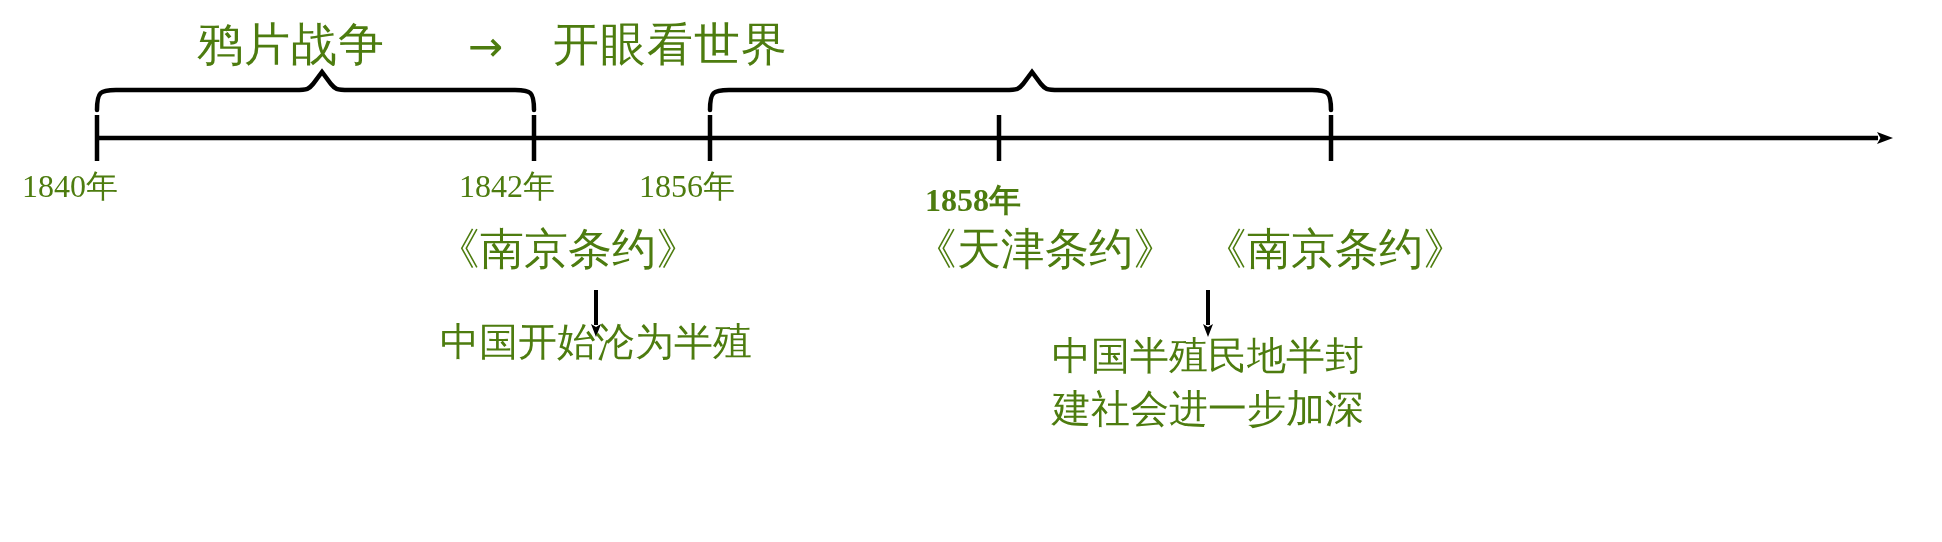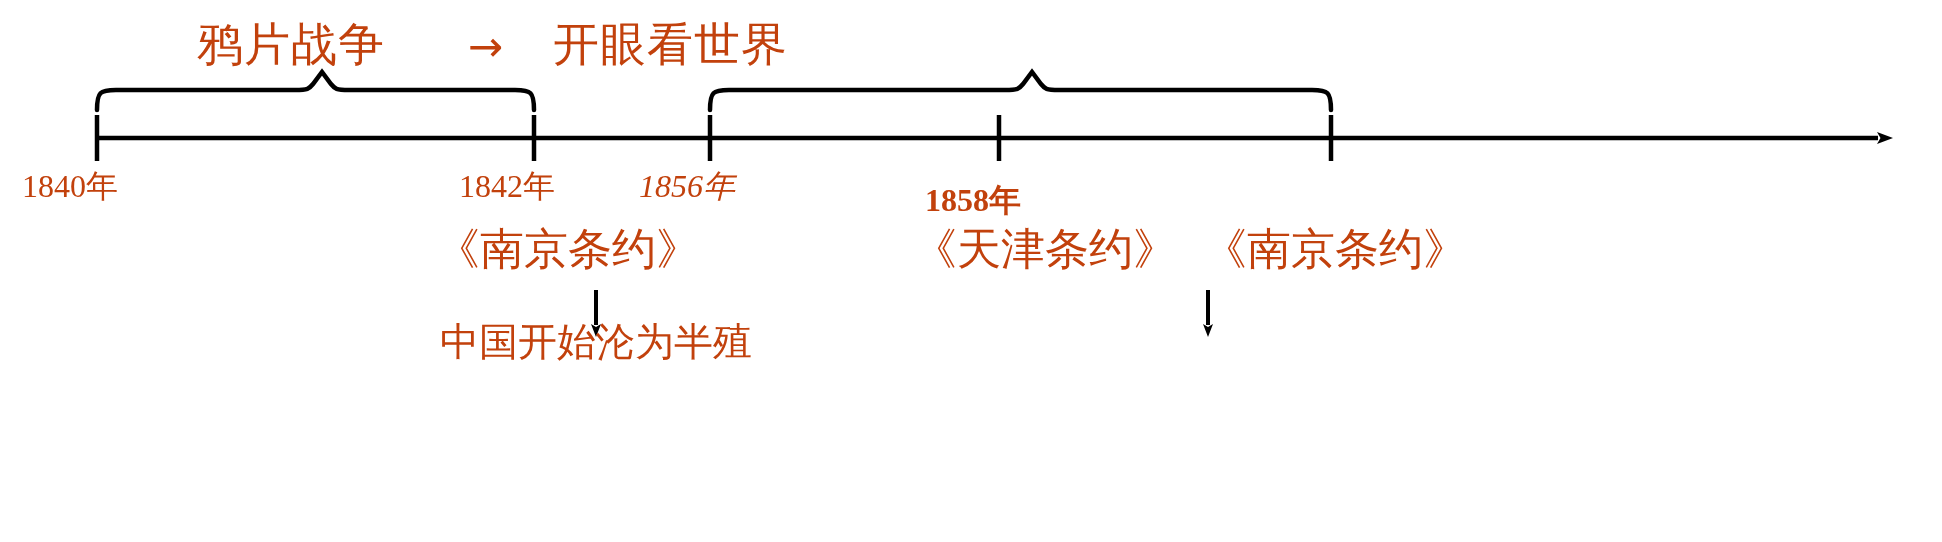--- a/index.html
+++ b/index.html
@@ -7,21 +7,21 @@
     padding: 0;
     background: #ffffff;
   }
   #stage {
     position: relative;
     width: 1942px;
     height: 442px;
     background: #ffffff;
     overflow: hidden;
     font-family: "Liberation Serif", "DejaVu Serif", serif;
-    color: #c2410c;
+    color: #4d7c0f;
   }
   .abs { position: absolute; }
   .nowrap { white-space: nowrap; }
 
   
   .phase-label {
     font-size: 46px;
     line-height: 1;
     letter-spacing: 1px;
     font-family: "Liberation Serif", "DejaVu Serif", serif;
@@ -111,29 +111,33 @@
 
   <div class="abs arrow-glyph nowrap" style="left:468px; top:26px;">→</div>
 
   <div class="abs phase-label nowrap" style="left:553px; top:22px;">开眼看世界</div>
 
 
   <div class="abs year-label nowrap" style="left:22px; top:170px;">1840年</div>
 
   <div class="abs year-label nowrap" style="left:459px; top:170px;">1842年</div>
 
-  <div class="abs year-label nowrap" style="left:639px; top:170px;font-style:italic;">1856年</div>
+  <div class="abs year-label nowrap" style="left:639px; top:170px;">1856年</div>
 
   <div class="abs year-label nowrap" style="left:925px; top:184px;font-weight:bold;">1858年</div>
 
 
   <div class="abs treaty-label nowrap" style="left:436px; top:228px;">《南京条约》</div>
 
   <div class="abs treaty-label nowrap" style="left:913px; top:228px;">《天津条约》</div>
 
   <div class="abs treaty-label nowrap" style="left:1203px; top:228px;">《南京条约》</div>
 
   <div class="abs note-block" style="left:396px; top:316px; width:400px;">
     <div>中国开始沦为半殖</div>
   </div>
 
+  <div class="abs note-block" style="left:1008px; top:330px; width:400px;">
+    <div>中国半殖民地半封</div>
+    <div>建社会进一步加深</div>
+  </div>
 
 </div>
 
 </body></html>

